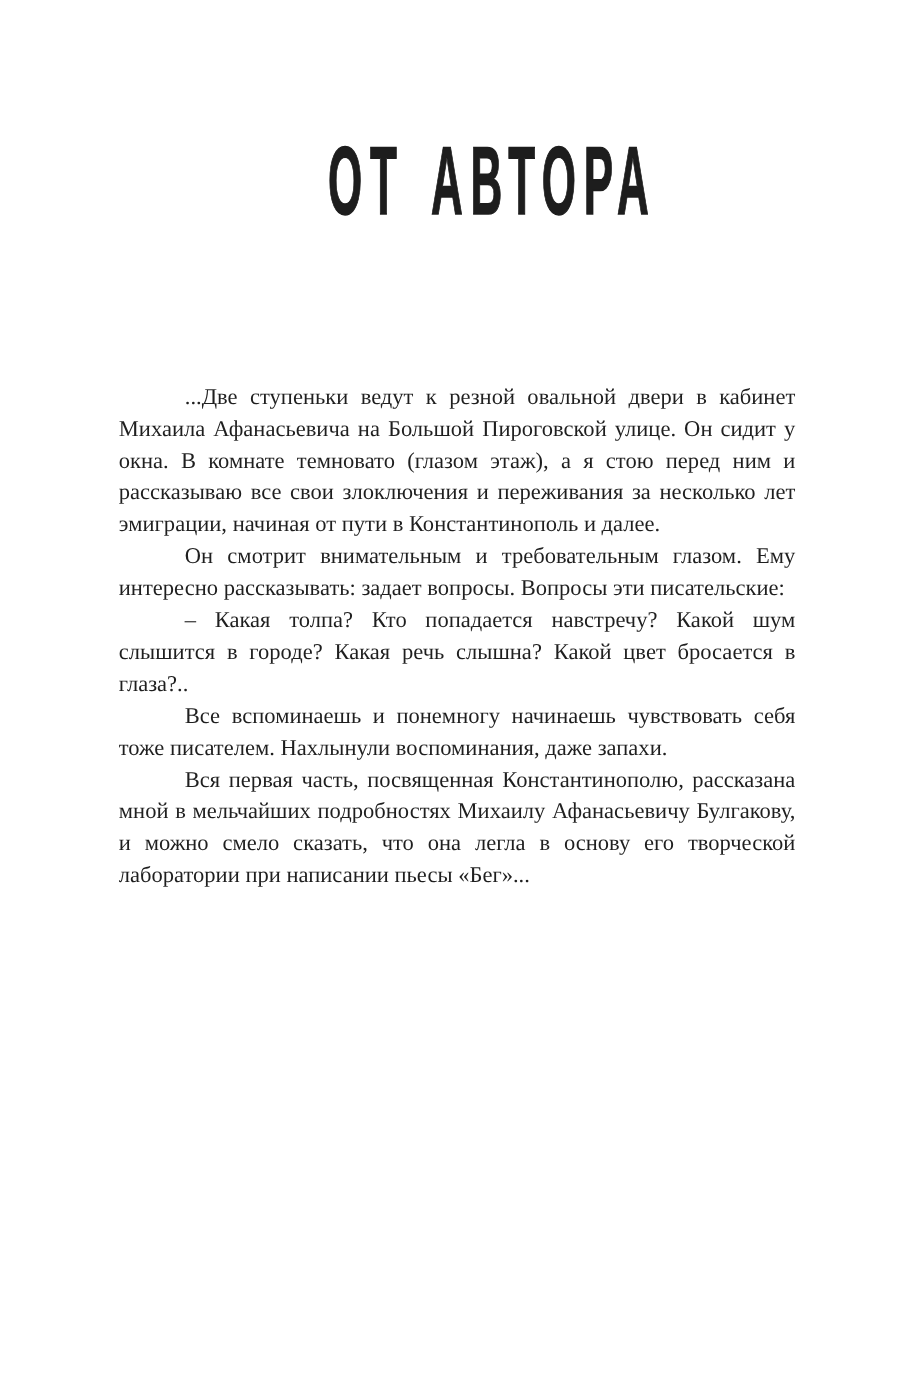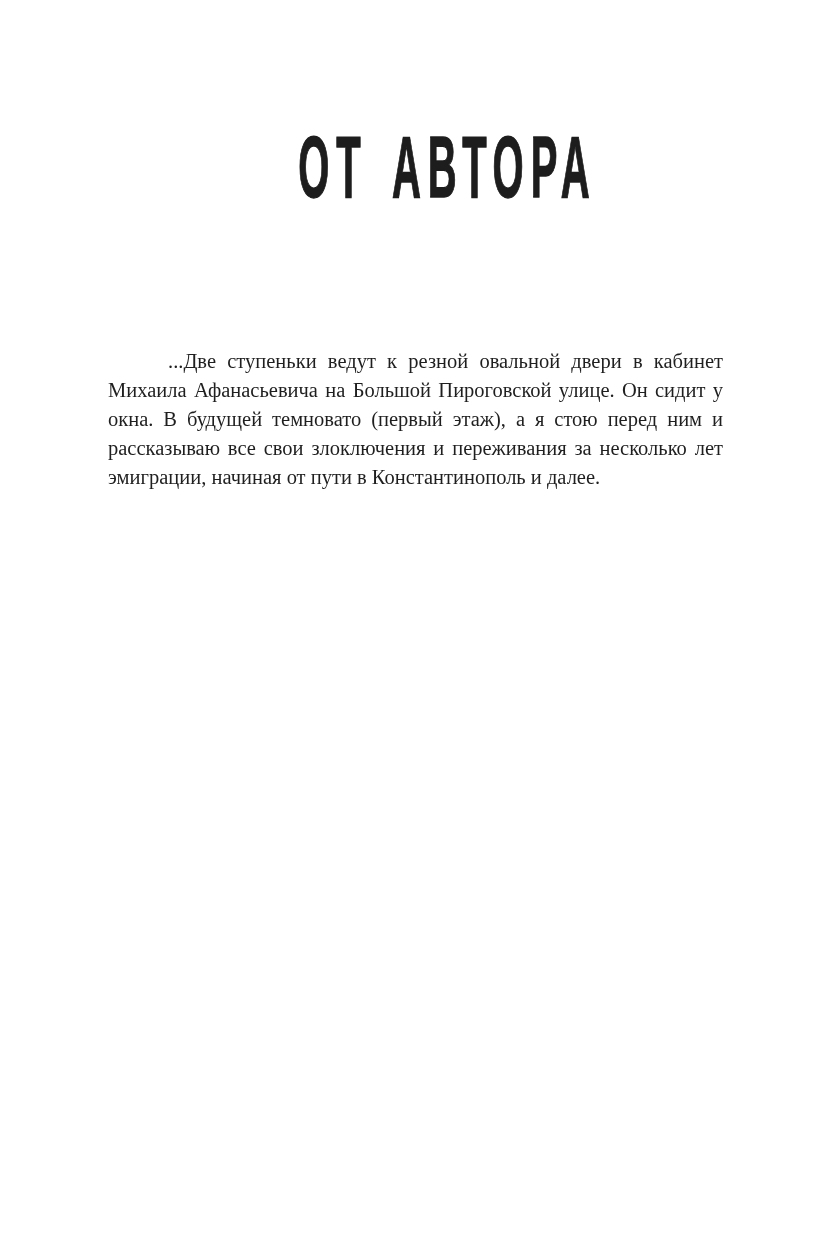--- a/index.html
+++ b/index.html
@@ -58,16 +58,20 @@
 </head>
 <body>
 
 <div class="page">
 
   <div class="title-wrap">
     <div class="chapter-title">ОТ АВТОРА</div>
   </div>
 
   <div class="text-block">
-    <p>...Две ступеньки ведут к резной овальной двери в кабинет Михаила Афанасьевича на Большой Пироговской улице. Он сидит у окна. В будущей темновато (первый этаж), а я стою перед ним и рассказываю все свои злоключения и переживания за несколько лет эмиграции, начиная от пути в Константинополь и далее.</p>
+    <p>...Две ступеньки ведут к резной овальной двери в кабинет Михаила Афанасьевича на Большой Пироговской улице. Он сидит у окна. В комнате темновато (глазом этаж), а я стою перед ним и рассказываю все свои злоключения и переживания за несколько лет эмиграции, начиная от пути в Константинополь и далее.</p>
+    <p>Он смотрит внимательным и требовательным глазом. Ему интересно рассказывать: задает вопросы. Вопросы эти писательские:</p>
+    <p>– Какая толпа? Кто попадается навстречу? Какой шум слышится в городе? Какая речь слышна? Какой цвет бросается в глаза?..</p>
+    <p>Все вспоминаешь и понемногу начинаешь чувствовать себя тоже писателем. Нахлынули воспоминания, даже запахи.</p>
+    <p>Вся первая часть, посвященная Константинополю, рассказана мной в мельчайших подробностях Михаилу Афанасьевичу Булгакову, и можно смело сказать, что она легла в основу его творческой лаборатории при написании пьесы «Бег»...</p>
   </div>
 
 </div>
 
 </body></html>

